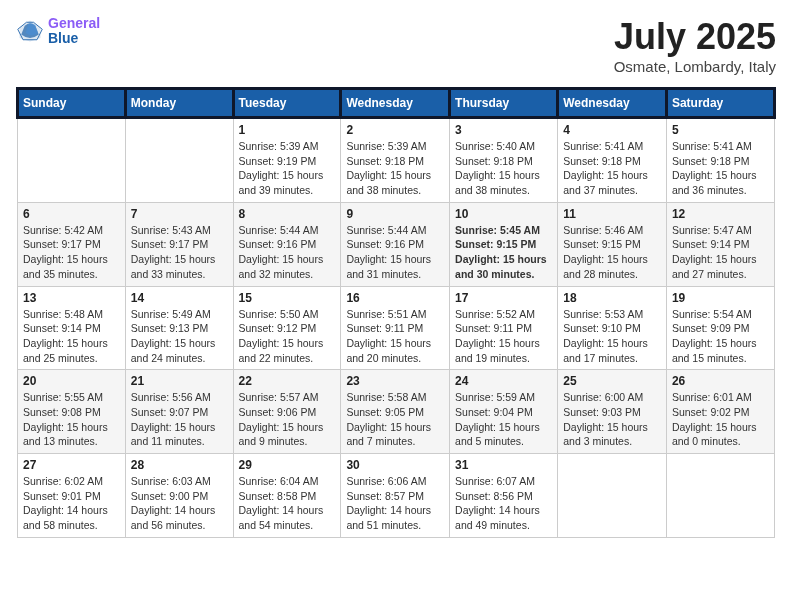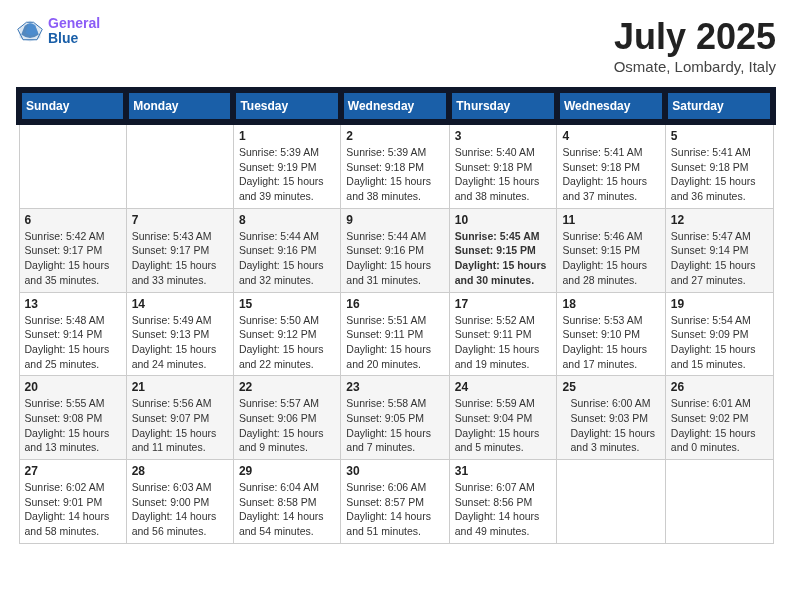--- a/index.html
+++ b/index.html
@@ -49,21 +49,21 @@
       border-collapse: collapse;
       font-size: 11px;
     }
     .calendar thead tr th {
       background: #1a5fa8;
       color: #fff;
       padding: 6px 4px;
       text-align: left;
       font-size: 12px;
       font-weight: bold;
-      border: 6px solid #0f172a;
+      border: 3px solid #0f172a;
     }
     .calendar tbody tr td {
       border: 1px solid #ccc;
       vertical-align: top;
       padding: 4px 5px;
       width: 110px;
       min-height: 80px;
       background: #fff;
     }
     .calendar tbody tr:nth-child(even) td {
@@ -289,21 +289,21 @@
         </td>
         <td>
           <div class="day-number">24</div>
           <div class="day-detail" style="white-space: pre-line;">Sunrise: 5:59 AM
 Sunset: 9:04 PM
 Daylight: 15 hours
 and 5 minutes.</div>
         </td>
         <td>
           <div class="day-number">25</div>
-          <div class="day-detail" style="white-space: pre-line; margin-left: 8px;">Sunrise: 6:00 AM
+          <div class="day-detail" style="white-space: pre-line;">Sunrise: 6:00 AM
 Sunset: 9:03 PM
 Daylight: 15 hours
 and 3 minutes.</div>
         </td>
         <td>
           <div class="day-number">26</div>
           <div class="day-detail" style="white-space: pre-line;">Sunrise: 6:01 AM
 Sunset: 9:02 PM
 Daylight: 15 hours
 and 0 minutes.</div>

